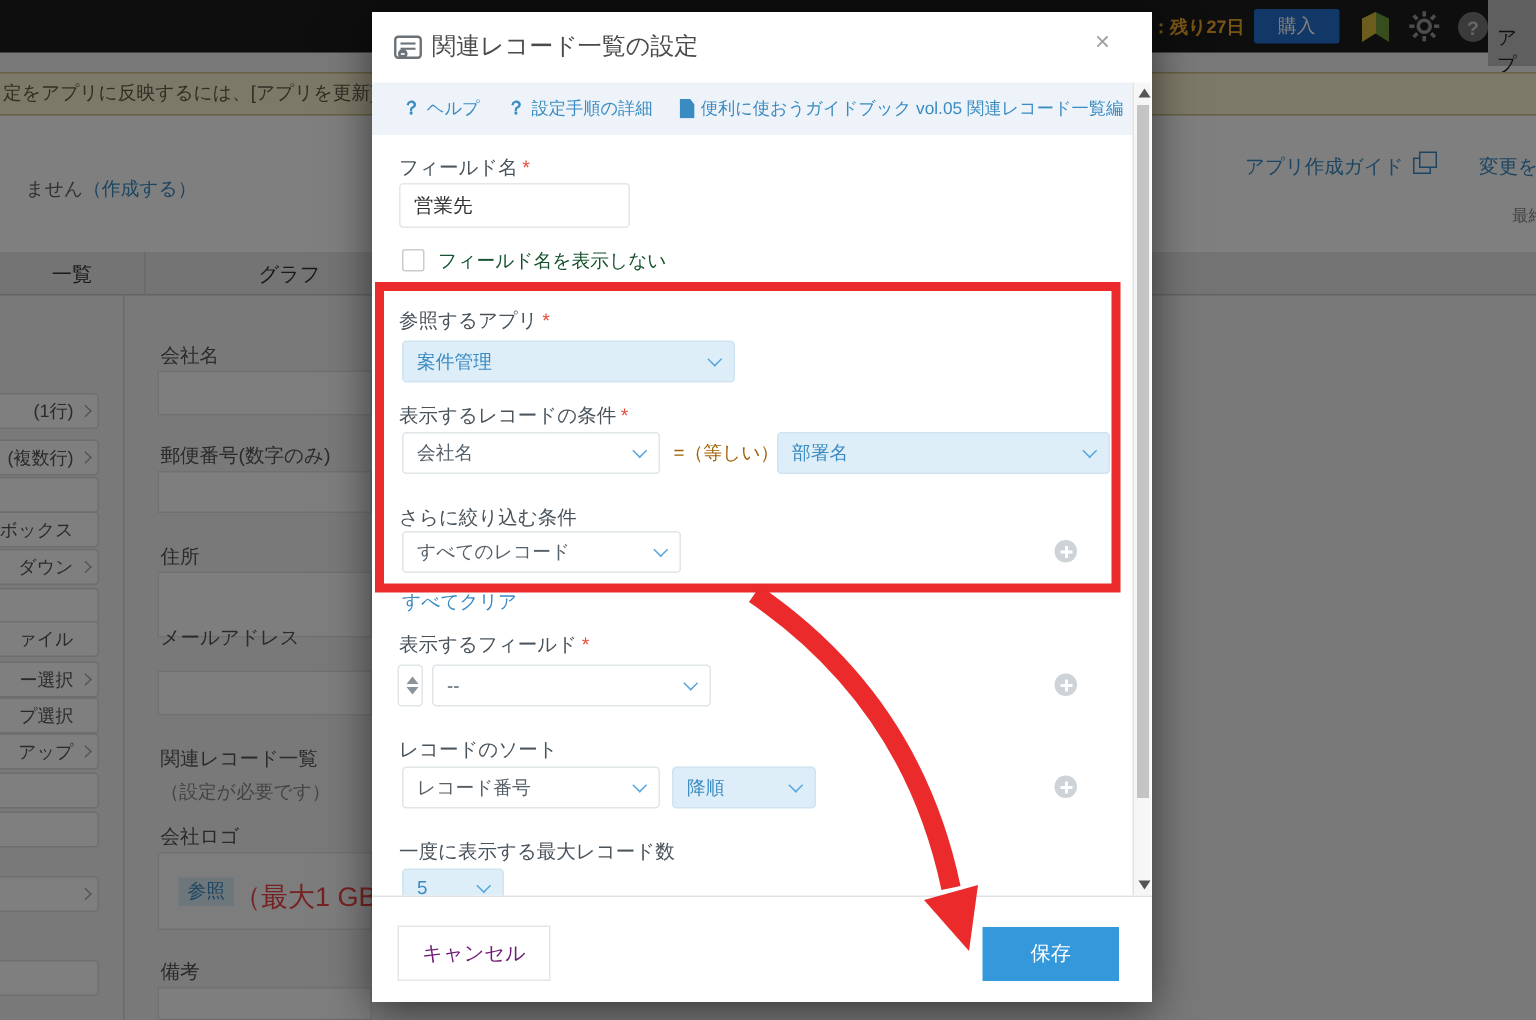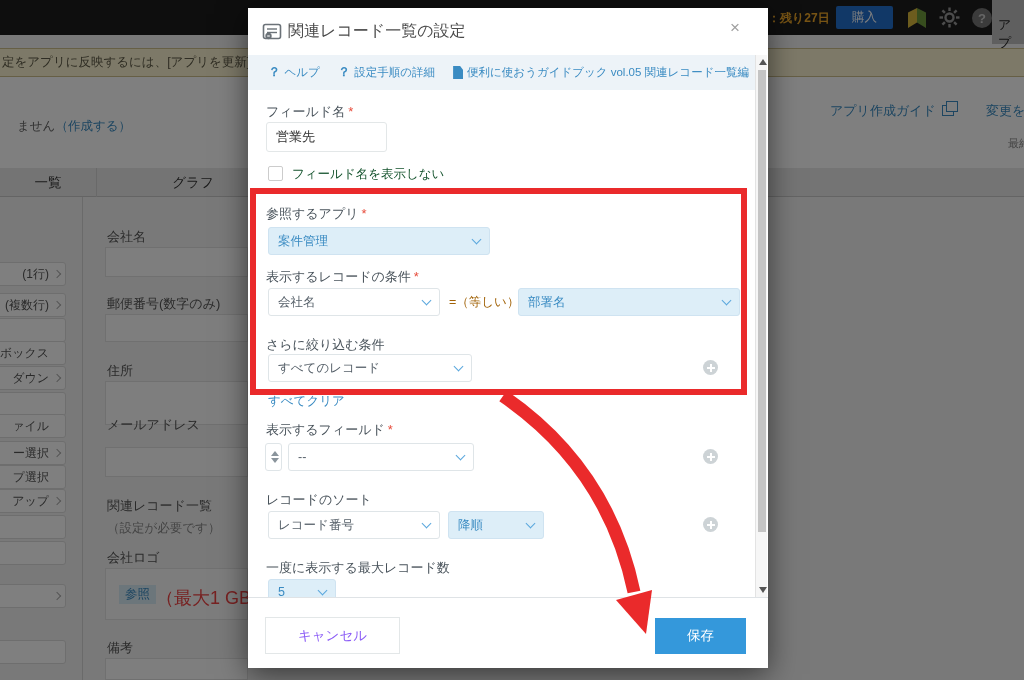--- a/index.html
+++ b/index.html
@@ -76,22 +76,22 @@
   .op-text { position:absolute; font-size:12.5px; color:#a16207; white-space:nowrap; }
   .plus-btn { position:absolute; width:15px; height:15px; border-radius:50%; background:#cdd3d6; }
   .plus-btn::before { content:""; position:absolute; left:3.5px; top:6.5px; width:8px; height:2px; background:#fff; }
   .plus-btn::after  { content:""; position:absolute; left:6.5px; top:3.5px; width:2px; height:8px; background:#fff; }
   .clear-link { position:absolute; font-size:12.5px; color:#3a8bc2; }
   .spinner { position:absolute; width:17px; height:28px; border:1px solid #dfe5e8; border-radius:3px; background:#fff; }
   .spin-up, .spin-dn { position:absolute; left:4.5px; width:0; height:0; border-left:4px solid transparent; border-right:4px solid transparent; }
   .spin-up { top:7px; border-bottom:5px solid #8a949c; }
   .spin-dn { bottom:7px; border-top:5px solid #8a949c; }
   #m-footer { left:0; top:589px; width:520px; height:71px; border-top:1px solid #dfe3e6; background:#fff; }
-  .cancel-btn { left:17px; top:19px; width:135px; height:37px; background:#fff; border:1px solid #e3e7e8;
-                color:#8b5cf6; font-size:13.5px; display:flex; align-items:center; justify-content:center; }
+  .cancel-btn { left:17px; top:19px; width:102px; height:37px; background:#fff; border:1px solid #e3e7e8;
+                color:#701a75; font-size:13.5px; display:flex; align-items:center; justify-content:center; }
   .save-btn { left:407px; top:20px; width:91px; height:36px; background:#3498db; color:#fff; font-size:13.5px;
               display:flex; align-items:center; justify-content:center; }
   
   #m-scroll { left:507px; top:47px; width:12px; height:542px; background:#f6f6f6; border-left:1px solid #e3e3e3; }
   .sb-thumb { position:absolute; left:2px; top:15px; width:8px; height:462px; background:#c4c4c4; }
   .sb-up { position:absolute; left:2.5px; top:4px; width:0; height:0; border-left:4px solid transparent;
            border-right:4px solid transparent; border-bottom:6px solid #555; }
   .sb-dn { position:absolute; left:2.5px; bottom:4px; width:0; height:0; border-left:4px solid transparent;
            border-right:4px solid transparent; border-top:6px solid #555; }
 
@@ -231,21 +231,21 @@
       <span>ヘルプ</span>
       <span style="margin-left:18px;" class="q-ico">？</span>
       <span>設定手順の詳細</span>
       <span style="margin-left:18px;" class="doc-ico"></span>
       <span>便利に使おうガイドブック vol.05 関連レコード一覧編</span>
     </div>
 
     <div class="lbl" style="left:18px;top:95px;">
       <span>フィールド名</span><span class="star">*</span>
     </div>
-    <div class="txt-input" style="left:18px;top:114px;width:121px;height:30px;">営業先</div>
+    <div class="txt-input" style="left:18px;top:114px;width:154px;height:30px;">営業先</div>
     <div class="cbx" style="left:20px;top:158px;"></div>
     <div class="cbx-lbl" style="left:44px;top:158px;">フィールド名を表示しない</div>
 
     <div class="lbl" style="left:18px;top:197px;">
       <span>参照するアプリ</span><span class="star">*</span>
     </div>
     <div class="dd hl" style="left:20px;top:219px;width:222px;">
       <span>案件管理</span>
         <i class="chev"></i>
     </div>
@@ -257,21 +257,21 @@
       <span>会社名</span>
         <i class="chev"></i>
     </div>
     <div class="op-text" style="left:201px;top:286px;">=（等しい）</div>
     <div class="dd hl" style="left:270px;top:280px;width:222px;">
       <span>部署名</span>
         <i class="chev"></i>
     </div>
 
     <div class="lbl" style="left:18px;top:328px;">さらに絞り込む条件</div>
-    <div class="dd" style="left:20px;top:346px;width:204px;justify-content:space-between;">
+    <div class="dd" style="left:20px;top:346px;width:186px;justify-content:space-between;">
       <span>すべてのレコード</span>
         <i class="chev"></i>
     </div>
     <div class="plus-btn" style="left:455px;top:352px;"></div>
 
     <div class="clear-link" style="left:20px;top:385px;">すべてクリア</div>
 
     <div class="lbl" style="left:18px;top:413px;">
       <span>表示するフィールド</span><span class="star">*</span>
     </div>

